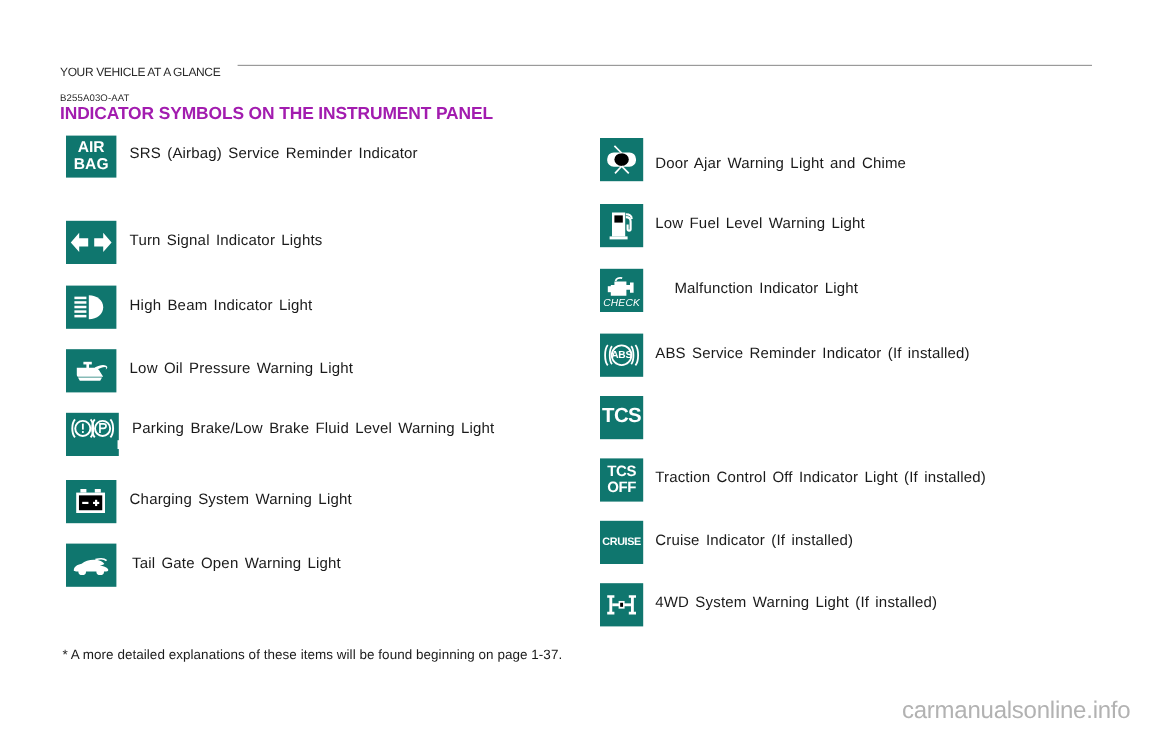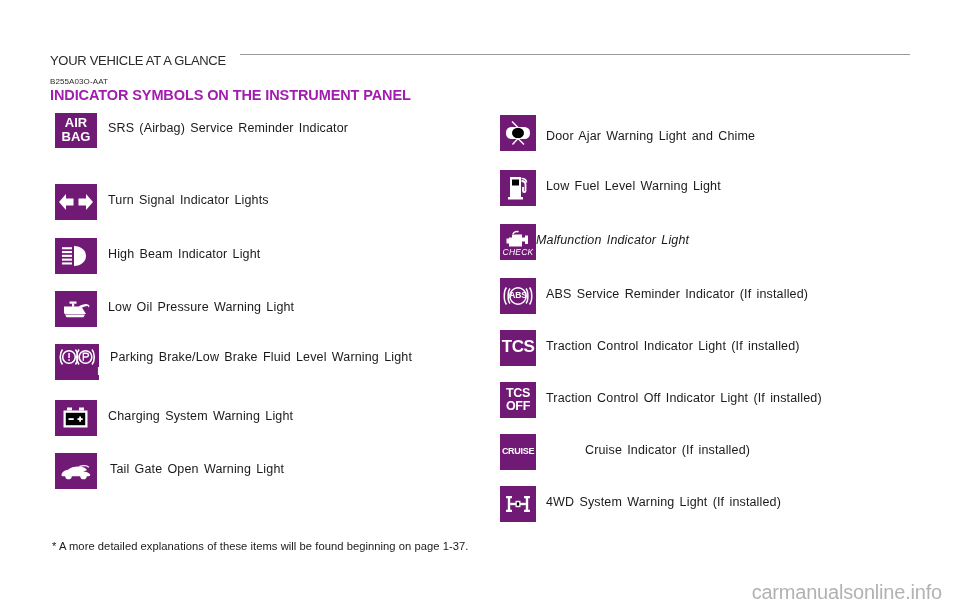--- a/index.html
+++ b/index.html
@@ -20,21 +20,21 @@
   #header-bar {
     position: absolute;
     left: 50px;
     top: 44px;
     right: 50px;
     height: 20px;
     display: flex;
     align-items: center;
   }
   #header-title {
-    font-size: 13px;
+    font-size: 10px;
     letter-spacing: -0.3px;
     color: #2a2a2a;
     white-space: nowrap;
     font-family: "Liberation Sans", sans-serif;
     margin-top: 12px;
   }
   #header-rule {
     flex: 1;
     height: 1px;
     background: #9a9a9a;
@@ -69,21 +69,21 @@
   #left-column  { left: 55px;  width: 420px; }
   #right-column { left: 500px; width: 420px; }
 
   .sym-row {
     display: flex;
     align-items: flex-start;
     position: relative;
   }
 
   .icon-box {
-    background: #701a75;
+    background: #0f766e;
     flex: 0 0 auto;
     position: relative;
     box-sizing: border-box;
   }
   .icon-box svg { display: block; }
   .icon-text {
     color: #ffffff;
     font-family: "Liberation Sans", sans-serif;
     font-weight: bold;
     text-align: center;
@@ -257,53 +257,52 @@
 
   <div class="sym-row" style="margin-top:18px; height:36px;">
     <div class="icon-box" style="width:36px; height:36px;">
       <svg width="36" height="36" viewBox="0 0 36 36">
         <path d="M9,13.5 L12,13.5 L12,10.5 L22,10.5 L22,13.5 L25,13.5 L25,11.5 L28,11.5 L28,20 L25,20 L25,17.5 L22,17.5 L22,22.5 L9,22.5 Z" fill="#fff"></path>
         <path d="M13,10.2 C13.5,8 16,7 18.5,7.8" stroke="#fff" stroke-width="1.5" fill="none"></path>
         <rect x="6.5" y="14.5" width="3" height="5" fill="#fff"></rect>
       </svg>
       <div class="icon-text" style="top:24px; font-size:8.5px; font-weight:normal; letter-spacing:0.2px;font-style:italic;">CHECK</div>
     </div>
-    <div class="sym-label" style="margin-left:0; margin-top:6px;font-style:italic;">Malfunction Indicator Light</div>
+    <div class="sym-label" style="margin-left:26px; margin-top:6px;">Malfunction Indicator Light</div>
   </div>
 
   <div class="sym-row" style="margin-top:18px; height:36px;">
     <div class="icon-box" style="width:36px; height:36px;">
       <svg width="36" height="36" viewBox="0 0 36 36">
         <circle cx="18" cy="18" r="8.2" stroke="#fff" stroke-width="1.5" fill="none"></circle>
         <path d="M6.5,9.5 C3.5,13 3.5,23 6.5,26.5" stroke="#fff" stroke-width="1.5" fill="none"></path>
         <path d="M10,10.5 C7.5,13.5 7.5,22.5 10,25.5" stroke="#fff" stroke-width="1.5" fill="none"></path>
         <path d="M29.5,9.5 C32.5,13 32.5,23 29.5,26.5" stroke="#fff" stroke-width="1.5" fill="none"></path>
         <path d="M26,10.5 C28.5,13.5 28.5,22.5 26,25.5" stroke="#fff" stroke-width="1.5" fill="none"></path>
       </svg>
       <div class="icon-text" style="top:13px; font-size:8.5px; letter-spacing:-0.2px;">ABS</div>
     </div>
     <div class="sym-label" style="margin-left:10px; margin-top:6px;">ABS Service Reminder Indicator (If installed)</div>
   </div>
 
   <div class="sym-row" style="margin-top:16px; height:36px;">
     <div class="icon-box" style="width:36px; height:36px;">
       <div class="icon-text" style="top:8px; font-size:17px; letter-spacing:-0.5px;">TCS</div>
     </div>
-    <div class="sym-label" style="margin-left:10px; margin-top:6px;">Traction Control Indicator Light (If installed)</div>
   </div>
 
   <div class="sym-row" style="margin-top:16px; height:36px;">
     <div class="icon-box" style="width:36px; height:36px;">
       <div class="icon-text" style="top:5px; font-size:12.5px; letter-spacing:-0.3px;">TCS</div>
       <div class="icon-text" style="top:18px; font-size:12.5px; letter-spacing:-0.3px;">OFF</div>
     </div>
     <div class="sym-label" style="margin-left:10px; margin-top:6px;">Traction Control Off Indicator Light (If installed)</div>
   </div>
 
-  <div class="sym-row" style="margin-top:16px; height:36px;gap:39px;">
+  <div class="sym-row" style="margin-top:16px; height:36px;">
     <div class="icon-box" style="width:36px; height:36px;">
       <div class="icon-text" style="top:13px; font-size:9px; letter-spacing:-0.3px;">CRUISE</div>
     </div>
     <div class="sym-label" style="margin-left:10px; margin-top:6px;">Cruise Indicator (If installed)</div>
   </div>
 
   <div class="sym-row" style="margin-top:16px; height:36px;">
     <div class="icon-box" style="width:36px; height:36px;">
       <svg width="36" height="36" viewBox="0 0 36 36">
         <path d="M6,10 L12,10 L12,12.2 L10.2,12.2 L10.2,23.8 L12,23.8 L12,26 L6,26 L6,23.8 L7.8,23.8 L7.8,12.2 L6,12.2 Z" fill="#fff"></path>

